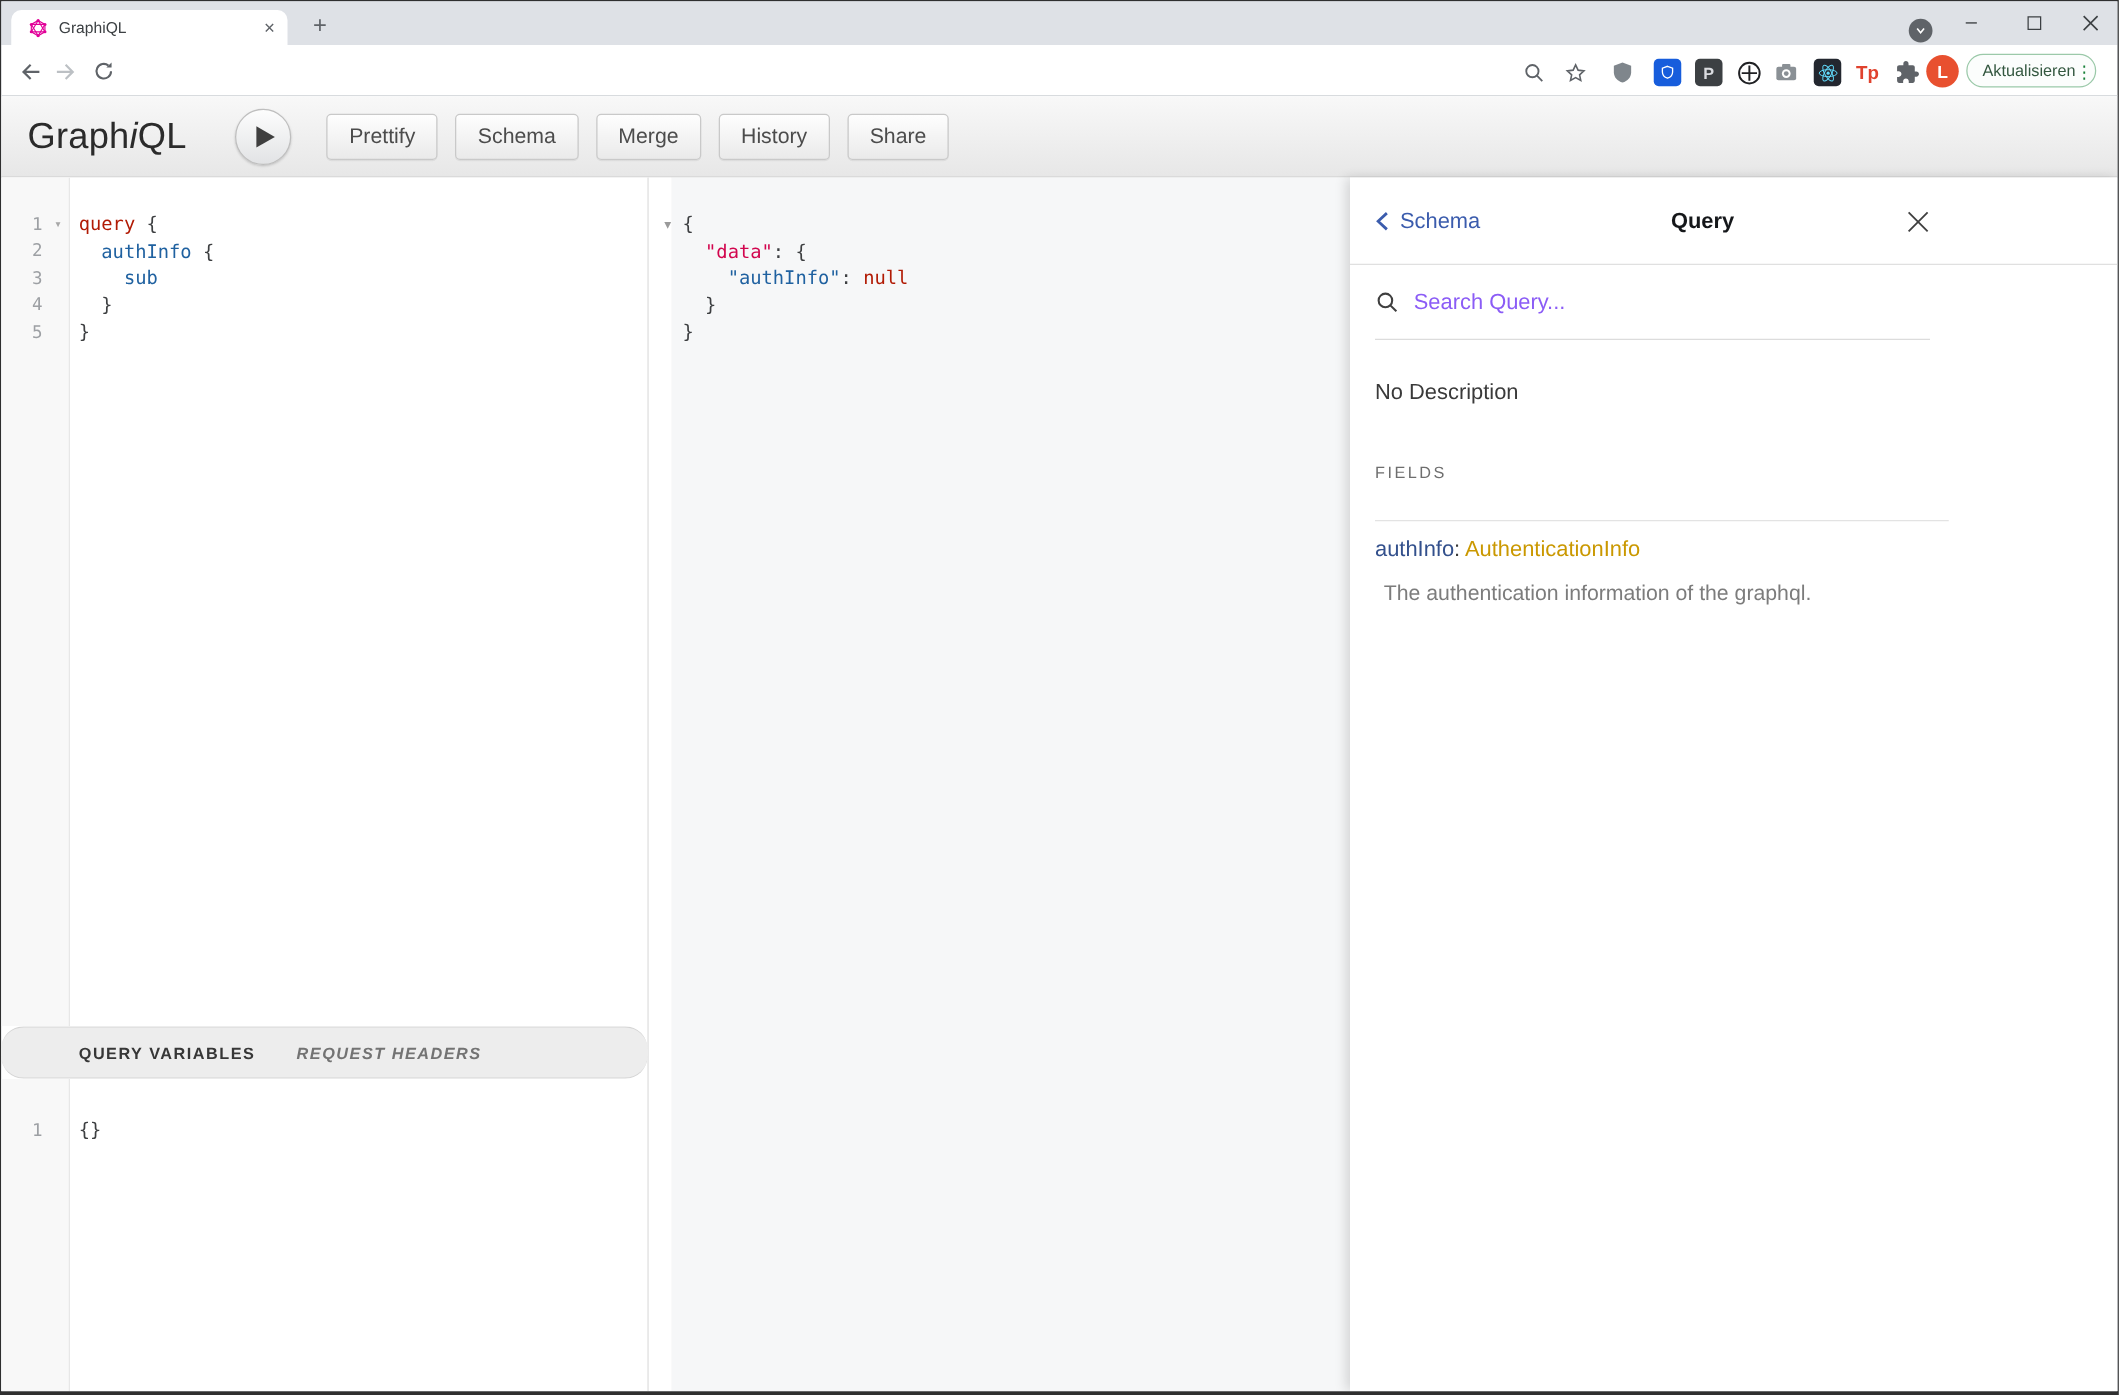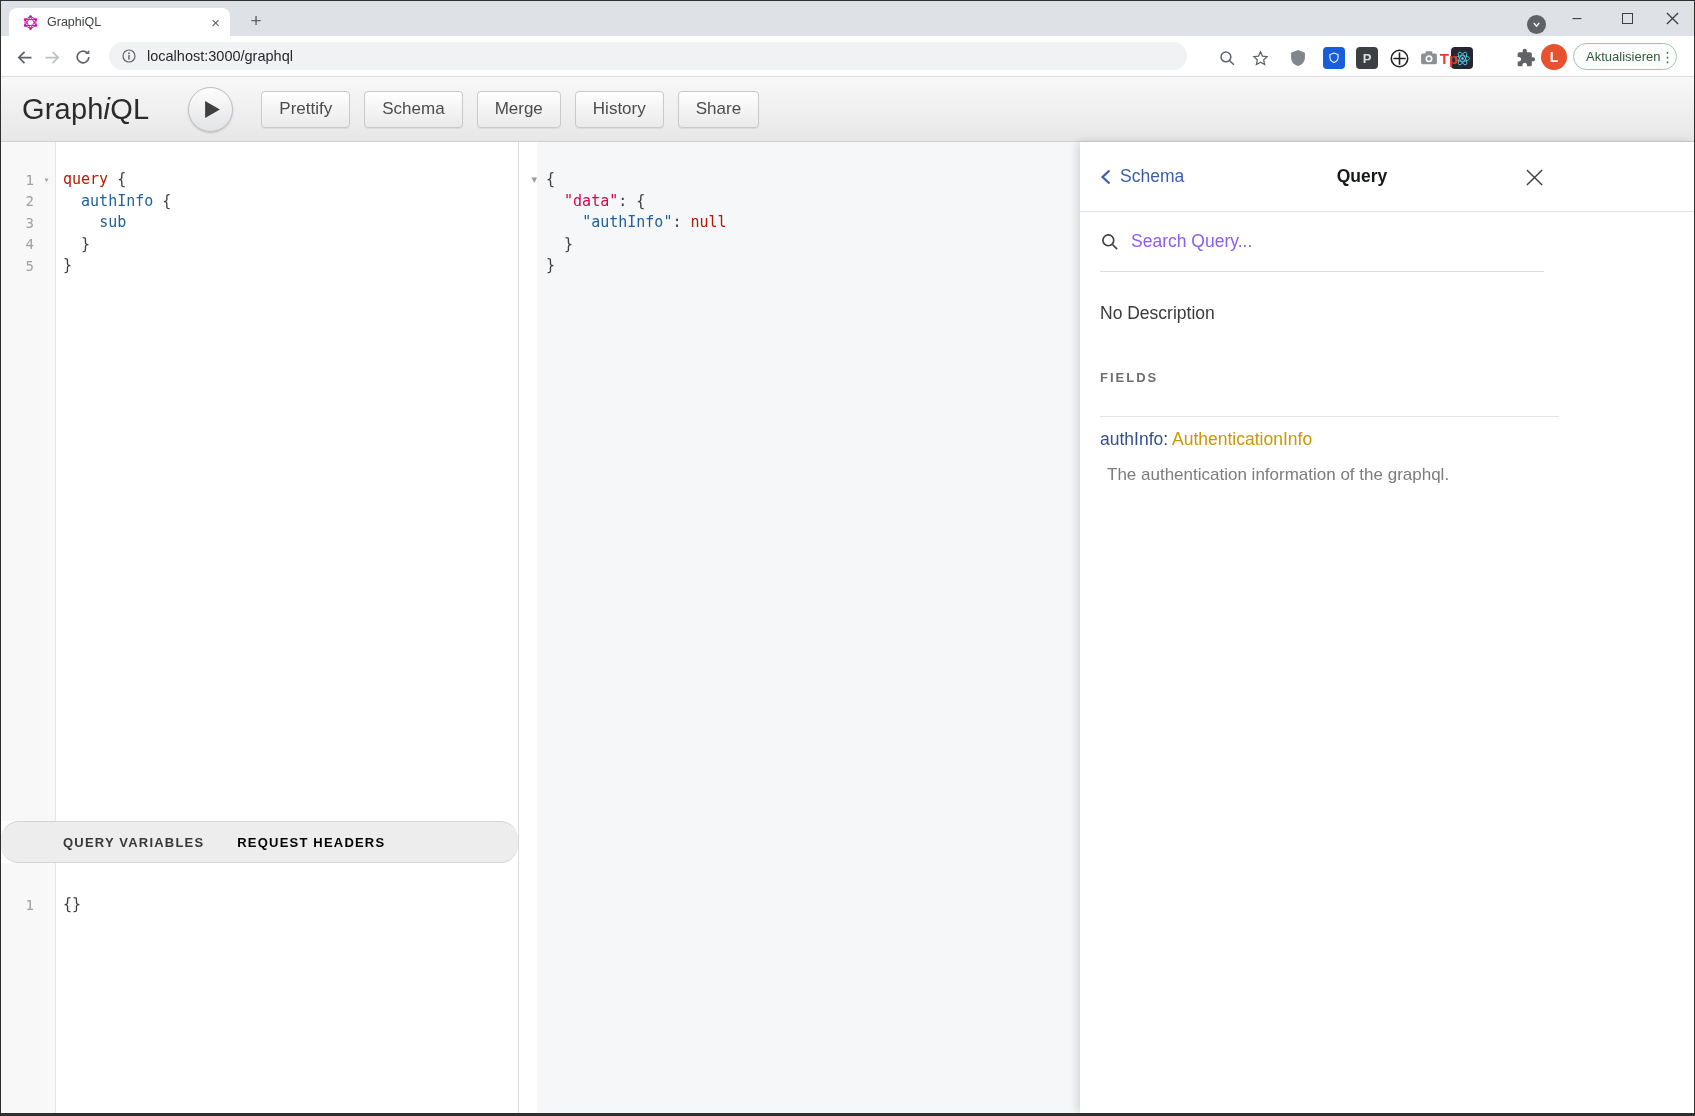--- a/index.html
+++ b/index.html
@@ -73,38 +73,38 @@
   .cm-line { white-space:pre; height:21.5px; }
   .tok-k { color:#B11A04; }
   .tok-p { color:#1F61A0; }
   .tok-d { color:#D2054E; }
   .tok-n { color:#3D3F41; }
 
   .vars-title { height:42px; background:#EDEDED; border-top:1px solid #D4D4D4; border-bottom:1px solid #D4D4D4;
                 display:flex; align-items:center; padding-left:62px; gap:33px;border-radius:18px; }
   .vt-tab { font-size:13px; font-weight:bold; letter-spacing:1.2px; cursor:pointer; }
   .vt-active { color:#373737; }
-  .vt-inactive { color:#000000; }
+  .vt-inactive { color:#737373;font-style:italic; }
 
   .spacer { width:18px; background:#fff; position:relative; }
   .spacer .fold { position:absolute; right:0; top:31px; font-size:11px; color:#9A9A9A; }
   .result-pane { flex:1; background:#F6F7F8; padding:27px 0 0 9px; }
 
   
   .docs { position:absolute; top:0; right:0; bottom:0; width:614px; background:#FFFFFF;
           box-shadow:-3px 0 9px rgba(0,0,0,0.14); z-index:5; }
   .docs-header { position:relative; height:70px; border-bottom:1px solid #E0E0E0; display:flex; align-items:center; padding:0 20px; }
   .docs-back { display:flex; align-items:center; gap:8px; color:#3B5CAD; font-size:17.5px; cursor:pointer; }
   .docs-title { position:absolute; left:0; right:50px; text-align:center; font-size:17.5px; font-weight:bold; color:#15171A; }
   .docs-close { position:absolute; right:150px; top:26px; width:19px; height:19px; cursor:pointer; }
   .search-box { height:60px; margin:0 150px 0 20px; border-bottom:1px solid #DCDCDC; display:flex; align-items:center; gap:11px; }
   .search-ph { font-size:17.5px; color:#8b5cf6; flex:1; cursor:text; }
   .docs-body { padding:0 20px; }
   .no-desc { margin-top:31px; font-size:17.5px; color:#3A3A3A; }
-  .fields-heading { margin-top:46px; font-size:13px; font-weight:bold; letter-spacing:2px; color:#6E6E6E; }
+  .fields-heading { margin-top:46px; font-size:13px; font-weight:normal; letter-spacing:2px; color:#6E6E6E; }
   .field-divider { margin-top:31px; margin-right:115px; border-top:1px solid #E3E3E3; }
   .field-row { padding-top:12px; font-size:17.5px; }
   .field-name { color:#33508C; cursor:pointer; }
   .field-sep { color:#3A3A3A; }
   .field-type { color:#CA9800; cursor:pointer; }
   .field-desc { margin-top:15px; padding-left:7px; font-size:17px; color:#7C7C7C; }
 </style>
 </head>
 <body>
 
@@ -160,28 +160,20 @@
           <path d="M4 12h14 M12 5.5 L18.5 12 L12 18.5" fill="none" stroke="#BCC0C4" stroke-width="2"></path>
         </svg>
     </div>
     <div class="navbtn" style="left:70px">
       <svg width="20" height="20" viewBox="0 0 24 24">
         <path d="M19 12a7 7 0 1 1-2.5-5.4" fill="none" stroke="#5F6368" stroke-width="2"></path>
         <path d="M19.5 3.5 v5 h-5 z" fill="#5F6368"></path>
       </svg>
     </div>
 
-    <div class="omnibox">
-      <svg width="16" height="16" viewBox="0 0 24 24">
-        <circle cx="12" cy="12" r="9" fill="none" stroke="#5F6368" stroke-width="1.8"></circle>
-        <circle cx="12" cy="7.8" r="1.3" fill="#5F6368"></circle>
-        <rect x="10.9" y="10.4" width="2.2" height="7" fill="#5F6368"></rect>
-      </svg>
-      <span class="url">localhost:3000/graphql</span>
-    </div>
 
     <div class="bar-ic" style="left:1214px">
       <svg width="19" height="19" viewBox="0 0 24 24">
         <circle cx="10" cy="10" r="6.2" fill="none" stroke="#5F6368" stroke-width="1.9"></circle>
         <path d="M14.6 14.6 L20 20" stroke="#5F6368" stroke-width="1.9"></path>
       </svg>
     </div>
     <div class="bar-ic" style="left:1247px">
       <svg width="19" height="19" viewBox="0 0 24 24">
         <path d="M12 3.6l2.5 5.4 5.9.7-4.4 4 1.2 5.8-5.2-2.9-5.2 2.9 1.2-5.8-4.4-4 5.9-.7z" fill="none" stroke="#5F6368" stroke-width="1.6"></path>
@@ -222,21 +214,21 @@
         <svg width="19" height="19" viewBox="0 0 24 24">
           <g stroke="#61DAFB" stroke-width="1" fill="none">
             <ellipse cx="12" cy="12" rx="9" ry="3.5"></ellipse>
             <ellipse cx="12" cy="12" rx="9" ry="3.5" transform="rotate(60 12 12)"></ellipse>
             <ellipse cx="12" cy="12" rx="9" ry="3.5" transform="rotate(120 12 12)"></ellipse>
           </g>
           <circle cx="12" cy="12" r="1.6" fill="#61DAFB"></circle>
         </svg>
       </div>
     </div>
-    <div class="bar-ic" style="left:1436px;color:#E0422E;font-weight:bold;font-size:15px">Tp</div>
+    <div class="bar-ic" style="left:1481px;color:#E0422E;font-weight:bold;font-size:15px">Tp</div>
     <div class="bar-ic" style="left:1513px">
       <svg width="20" height="20" viewBox="0 0 24 24">
         <path d="M20.5 11H19V7c0-1.1-.9-2-2-2h-4V3.5C13 2.1 11.9 1 10.5 1S8 2.1 8 3.5V5H4c-1.1 0-2 .9-2 2v3.8h1.5c1.5 0 2.7 1.2 2.7 2.7S5 16.2 3.5 16.2H2V20c0 1.1.9 2 2 2h3.8v-1.5c0-1.5 1.2-2.7 2.7-2.7s2.7 1.2 2.7 2.7V22H17c1.1 0 2-.9 2-2v-4h1.5c1.4 0 2.5-1.1 2.5-2.5S21.9 11 20.5 11z" fill="#5F6368"></path>
       </svg>
     </div>
     <div class="avatar">L</div>
     <div class="chip">
       <span class="chip-label">Aktualisieren</span>
       <span class="chip-dots">⋮</span>
     </div>

